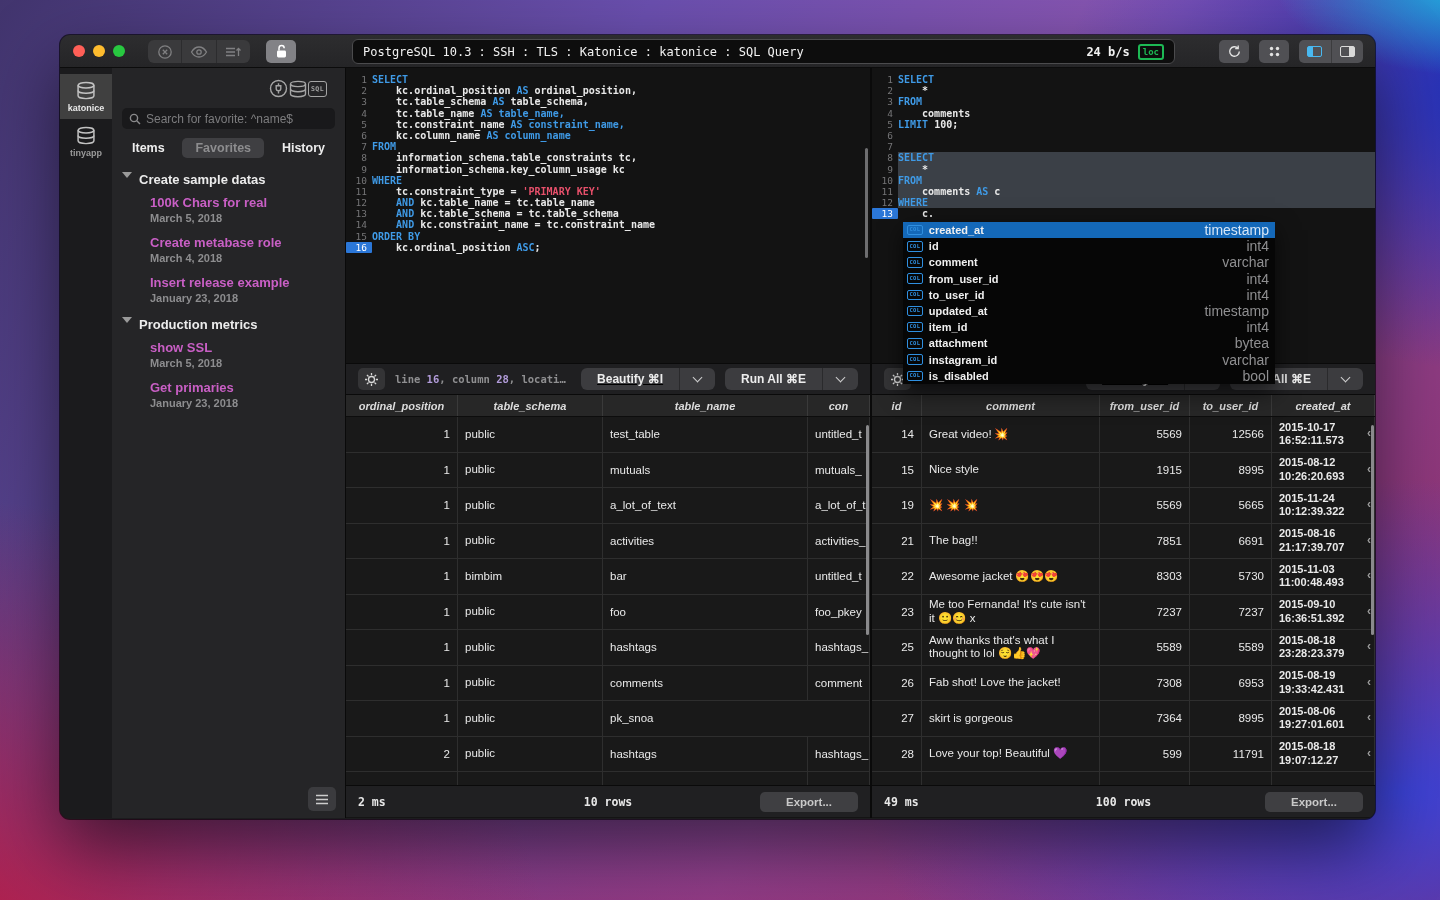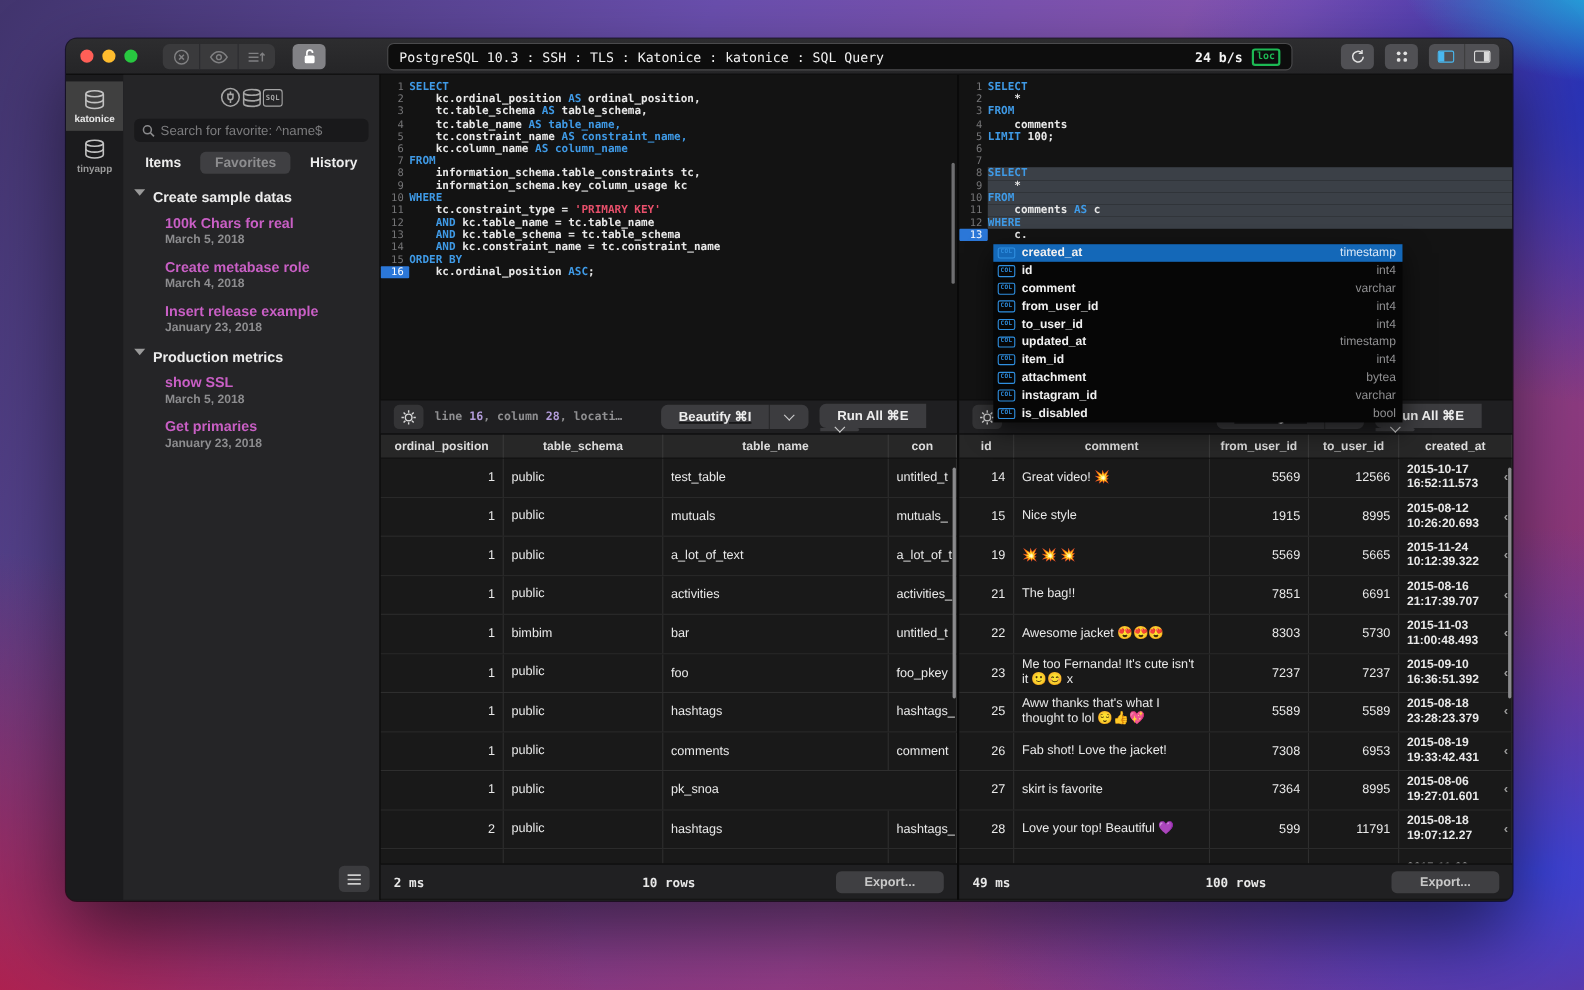--- a/index.html
+++ b/index.html
@@ -44,21 +44,21 @@
   .pane-ico.right{ border:1.5px solid #d9d9d9; }
   .pane-ico.right::before{ content:""; position:absolute; right:0; top:0; bottom:0; width:5px; background:#d9d9d9; }
   
   .wbody{ display:flex; height:750px; }
   .rail{ width:52px; background:#1b1b1d; padding-top:6px; }
   .rail-item{ width:52px; padding:7px 0 6px; display:flex; flex-direction:column; align-items:center; gap:3px; }
   .rail-item.sel{ background:#404040; }
   .rail-label{ font-size:9px; color:#e8e8e8; font-weight:bold; }
   .rail-item:not(.sel) .rail-label{ color:#9a9a9a; }
   .sidebar{ position:relative; width:233px; background:#252527; }
-  .sb-icons{ display:flex; justify-content:center; align-items:center; padding:9px 18px 0; height:32px; }
+  .sb-icons{ display:flex; justify-content:flex-end; align-items:center; padding:9px 18px 0; height:32px; }
   .sql-badge{ border:1.5px solid #a5a5a5; border-radius:3px; font-family:"DejaVu Sans Mono", monospace; font-weight:bold; font-size:6.5px; color:#a5a5a5; padding:3px 2px; letter-spacing:.4px; }
   .search{ margin:8px 10px 0; height:21px; background:#19191b; border-radius:5px; display:flex; align-items:center; padding:0 7px; gap:5px; }
   .search input{ background:transparent; border:none; outline:none; color:#cfcfcf; font-size:12px; width:100%; font-family:"Liberation Sans",sans-serif; }
   .search input::placeholder{ color:#7c7c7e; }
   .sb-tabs{ display:flex; align-items:center; justify-content:space-between; padding:9px 20px 0; }
   .sb-tab{ font-size:12.5px; font-weight:bold; color:#ededed; }
   .sb-tab.active{ background:#3f3f42; color:#8d8d8f; border-radius:5px; padding:3px 13px; }
   .fav-tree{ padding:14px 8px 0 10px; }
   .fav-group-hd{ display:flex; gap:7px; margin-bottom:8px; }
   .tri{ width:0; height:0; border-left:5px solid transparent; border-right:5px solid transparent; border-top:6px solid #9a9a9a; }
@@ -83,46 +83,46 @@
   
   .etoolbar{ height:32px; background:#1f1f21; border-top:1px solid #0a0a0a; border-bottom:1px solid #0a0a0a; display:flex; align-items:center; padding:0 12px; gap:10px; }
   .gear-btn{ width:27px; height:22px; background:#343436; border-radius:5px; display:flex; align-items:center; justify-content:center; }
   .ed-status{ font-family:"DejaVu Sans Mono", monospace; font-size:10.5px; font-weight:bold; white-space:nowrap; }
   .st-w{ color:#8f8f91; } .st-n{ color:#b39ddb; }
   .btn-group{ display:flex; }
   .btn-group .main{ background:#3c3c3f; color:#ededed; font-size:12px; font-weight:bold; padding:4px 16px; border-radius:6px 0 0 6px; display:flex; align-items:center; white-space:nowrap; }
   .btn-group .drop{ background:#3c3c3f; border-left:1px solid #2a2a2c; border-radius:0 6px 6px 0; width:36px; display:flex; align-items:center; justify-content:center; }
   .chev{ width:7px; height:7px; border-right:1.8px solid #cfcfcf; border-bottom:1.8px solid #cfcfcf; transform:rotate(45deg); margin-top:-4px; }
   .grp-beautify{ margin-left:auto;text-decoration:underline; }
-  .grp-run{ margin-right:16px;flex-direction:column; }
+  .grp-run{ margin-right:0; }
   
   .rtable{ height:390px; overflow:hidden; background:#121212; position:relative; }
   .th-row{ display:flex; height:22px; background:#272727; border-bottom:1px solid #0d0d0d; }
-  .th{ display:flex; align-items:center; justify-content:center; font-size:11px; font-weight:bold; color:#dcdcdc; border-right:1px solid #3a3a3a; overflow:hidden; white-space:nowrap; }
+  .th{ display:flex; align-items:center; justify-content:center; font-size:11px; font-weight:bold; color:#dcdcdc; border-right:1px solid #3a3a3a; overflow:hidden; white-space:nowrap;font-style:italic; }
   .tr{ display:flex; height:35.5px; background:#191919; border-bottom:1px solid #2e2e2e; }
   .td{ display:flex; align-items:center; font-size:11.5px; color:#e9e9e9; border-right:1px solid #2e2e2e; overflow:hidden; padding:2px 7px; position:relative; }
   .td.num{ justify-content:flex-end; }
   .td.wrap{ white-space:normal; line-height:13.5px; }
   .t-left .c0{ width:112px; } .t-left .c1{ width:145px; } .t-left .c2{ width:205px; } .t-left .c3{ flex:1; }
   .t-right .c0{ width:50px; } .t-right .c1{ width:178px; } .t-right .c2{ width:90px; } .t-right .c3{ width:82px; } .t-right .c4{ flex:1; font-size:11px; font-weight:bold; }
   .cell-chev{ position:absolute; right:3px; top:50%; transform:translateY(-50%); color:#9a9a9a; font-size:12px; font-weight:bold; }
   .tbl-scroll{ position:absolute; right:1px; top:30px; width:3px; height:210px; background:#8a8a8c; border-radius:2px; }
   
   .pfooter{ height:32px; background:#202022; border-top:1px solid #0a0a0a; display:flex; align-items:center; padding:0 12px; }
   .f-time{ font-family:"DejaVu Sans Mono", monospace; font-size:11.5px; font-weight:bold; color:#e8e8e8; }
   .f-count{ position:absolute; left:0; right:0; text-align:center; font-family:"DejaVu Sans Mono", monospace; font-size:11.5px; font-weight:bold; color:#e8e8e8; pointer-events:none; }
   .pfooter{ position:relative; }
   .f-export{ margin-left:auto; background:#3f3f42; color:#c9c9c9; font-size:11.5px; font-weight:bold; border-radius:5px; padding:4px 26px; }
   
   .ac-pop{ position:absolute; left:31px; top:154px; width:372px; background:#060606; z-index:9; box-shadow:0 8px 22px rgba(0,0,0,.6); }
   .ac-row{ display:flex; align-items:center; height:16.2px; padding:0 6px 0 4px; gap:6px; }
   .ac-row.sel{ background:#1468b8; }
   .ac-badge{ border:1px solid #2f8fe0; color:#2f8fe0; border-radius:2px; font-family:"DejaVu Sans Mono", monospace; font-size:5.5px; font-weight:bold; padding:1.5px 1.5px; letter-spacing:.3px; line-height:1; }
   .ac-name{ font-size:11px; font-weight:bold; color:#f0f0f0; }
-  .ac-type{ margin-left:auto; font-size:11px; color:#8f8f91; }
+  .ac-type{ margin-left:auto; font-size:14px; color:#8f8f91; }
   .ac-row.sel .ac-type{ color:#d6e6f6; }
   svg{ display:block; }
 </style>
 </head>
 <body>
 
 <div class="desktop">
   <div class="window">
 
     <div class="titlebar">
@@ -613,21 +613,21 @@
             </div>
             <div class="tr">
               <span class="td c0 num">26</span>
               <span class="td c1 wrap">Fab shot! Love the jacket!</span>
               <span class="td c2 num">7308</span>
               <span class="td c3 num">6953</span>
               <span class="td c4 wrap">2015-08-19 19:33:42.431<span class="cell-chev">‹</span></span>
             </div>
             <div class="tr">
               <span class="td c0 num">27</span>
-              <span class="td c1 wrap">skirt is favorite</span>
+              <span class="td c1 wrap">skirt is gorgeous</span>
               <span class="td c2 num">7364</span>
               <span class="td c3 num">8995</span>
               <span class="td c4 wrap">2015-08-06 19:27:01.601<span class="cell-chev">‹</span></span>
             </div>
             <div class="tr">
               <span class="td c0 num">28</span>
               <span class="td c1 wrap">Love your top! Beautiful 💜</span>
               <span class="td c2 num">599</span>
               <span class="td c3 num">11791</span>
               <span class="td c4 wrap">2015-08-18 19:07:12.27<span class="cell-chev">‹</span></span>

